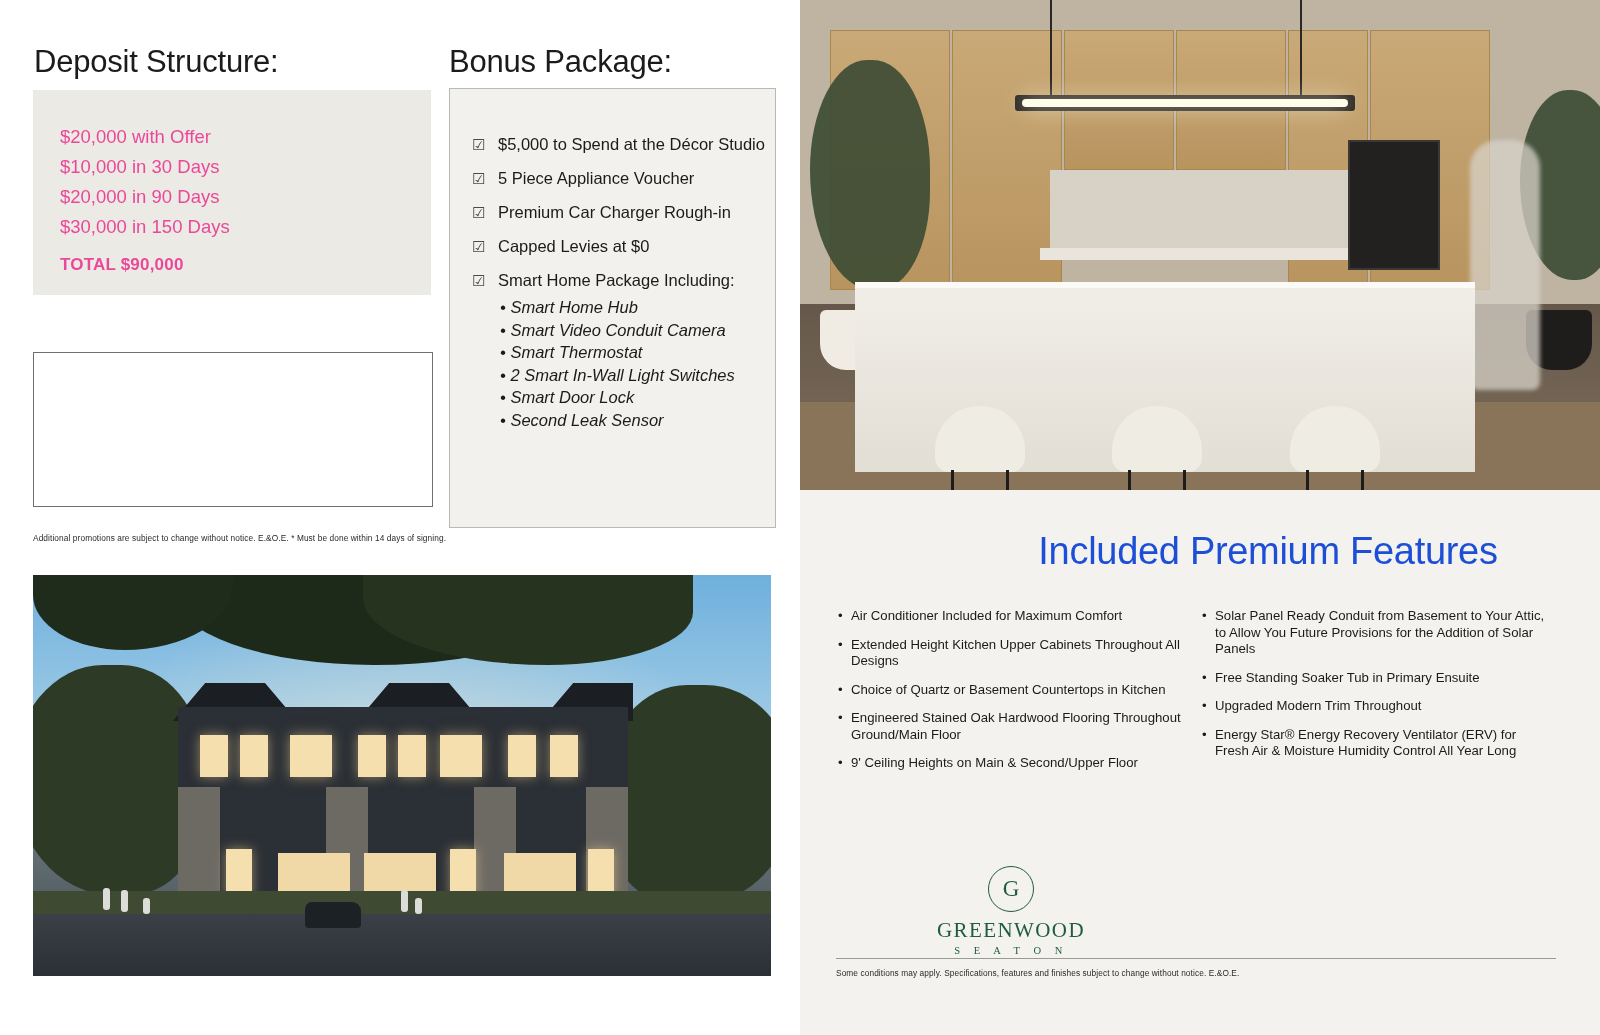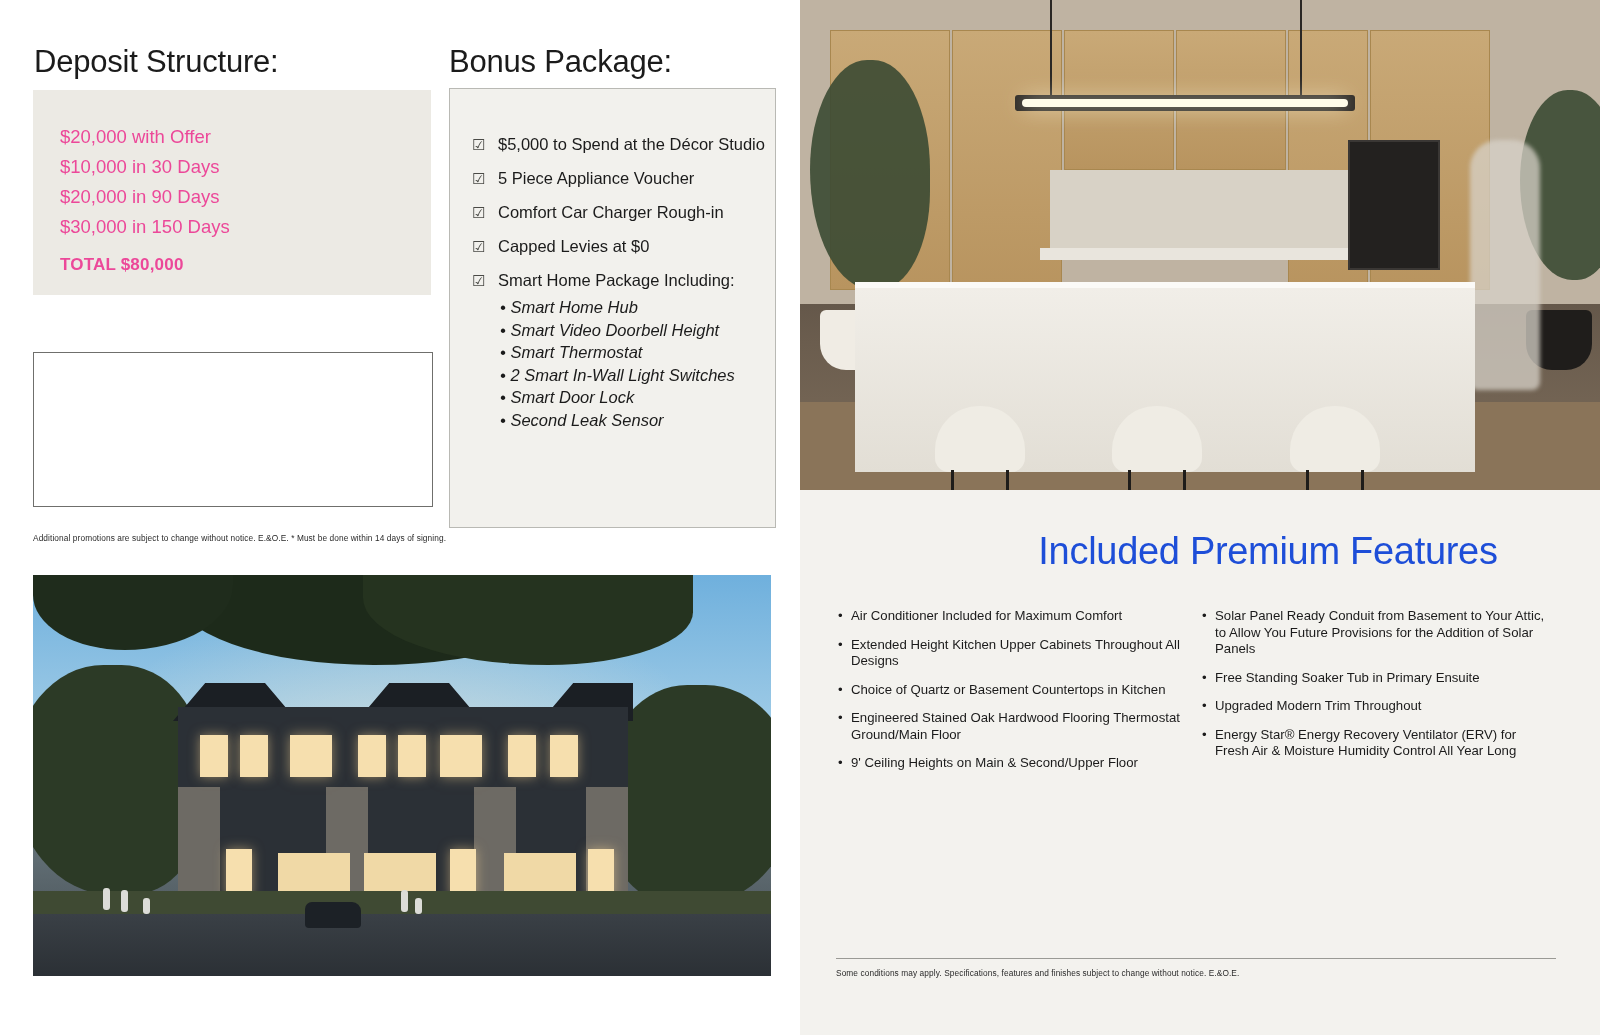--- a/index.html
+++ b/index.html
@@ -388,50 +388,50 @@
 
     <div class="heading" id="deposit-heading">Deposit Structure:</div>
 
     <div id="deposit-box"></div>
 
     <ul id="deposit-list">
       <li>$20,000 with Offer</li>
       <li>$10,000 in 30 Days</li>
       <li>$20,000 in 90 Days</li>
       <li>$30,000 in 150 Days</li>
-      <li class="total">TOTAL $80,000</li>
+      <li class="total">TOTAL $90,000</li>
     </ul>
 
     <div class="heading" id="bonus-heading">Bonus Package:</div>
 
     <div id="bonus-box"></div>
 
     <ul id="bonus-list">
       <li>
         <span class="tick">☑</span>
         <span>$5,000 to Spend at the Décor Studio</span>
       </li>
       <li>
         <span class="tick">☑</span>
         <span>5 Piece Appliance Voucher</span>
       </li>
       <li>
         <span class="tick">☑</span>
-        <span>Comfort Car Charger Rough-in</span>
+        <span>Premium Car Charger Rough-in</span>
       </li>
       <li>
         <span class="tick">☑</span>
         <span>Capped Levies at $0</span>
       </li>
       <li>
         <span class="tick">☑</span>
         <span>Smart Home Package Including:</span>
         <ul class="sub-list">
           <li>Smart Home Hub</li>
-          <li>Smart Video Doorbell Height</li>
+          <li>Smart Video Conduit Camera</li>
           <li>Smart Thermostat</li>
           <li>2 Smart In-Wall Light Switches</li>
           <li>Smart Door Lock</li>
           <li>Second Leak Sensor</li>
         </ul>
       </li>
     </ul>
 
     <div id="empty-box"></div>
 
@@ -523,28 +523,33 @@
         <div class="stool-leg" style="right:16px;"></div>
       </div>
     </div>
 
     <div id="features-heading">Included Premium Features</div>
 
     <ul class="feat-col" id="features-left">
       <li>Air Conditioner Included for Maximum Comfort</li>
       <li>Extended Height Kitchen Upper Cabinets Throughout All Designs</li>
       <li>Choice of Quartz or Basement Countertops in Kitchen</li>
-      <li>Engineered Stained Oak Hardwood Flooring Thermostat Ground/Main Floor</li>
+      <li>Engineered Stained Oak Hardwood Flooring Throughout Ground/Main Floor</li>
       <li>9' Ceiling Heights on Main &amp; Second/Upper Floor</li>
     </ul>
 
     <ul class="feat-col" id="features-right">
       <li>Solar Panel Ready Conduit from Basement to Your Attic, to Allow You Future Provisions for the Addition of Solar Panels</li>
       <li>Free Standing Soaker Tub in Primary Ensuite</li>
       <li>Upgraded Modern Trim Throughout</li>
       <li>Energy Star® Energy Recovery Ventilator (ERV) for Fresh Air &amp; Moisture Humidity Control All Year Long</li>
     </ul>
 
+    <div id="logo-block">
+      <div id="logo-mark"></div>
+      <div id="logo-word">GREENWOOD</div>
+      <div id="logo-sub">S E A T O N</div>
+    </div>
 
     <div id="footer-rule"></div>
     <div id="disclaimer-right">Some conditions may apply. Specifications, features and finishes subject to change without notice. E.&amp;O.E.</div>
   </div>
 </div>
 
 </body></html>

